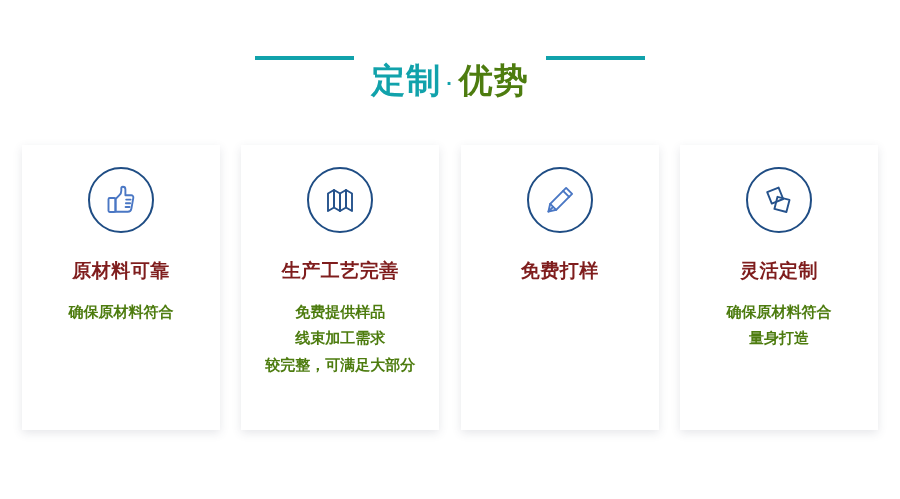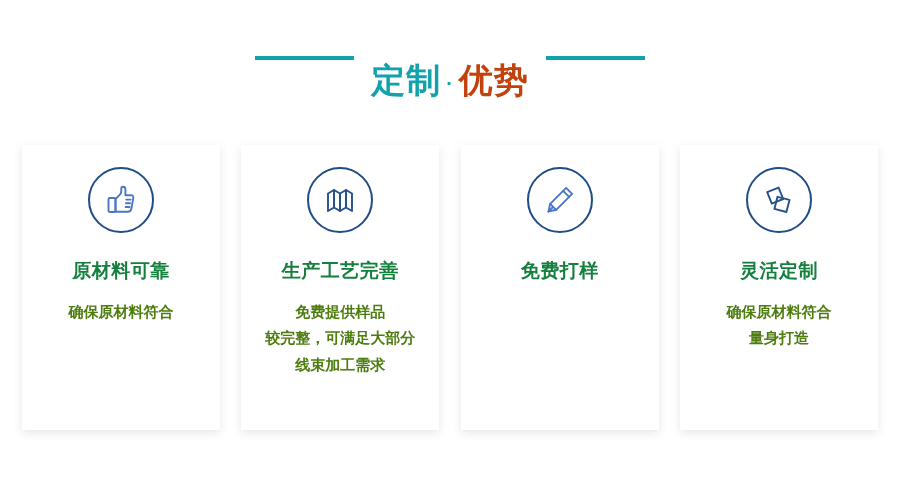--- a/index.html
+++ b/index.html
@@ -43,21 +43,21 @@
     line-height: 1;
   }
   .heading-accent { color: #11a2ab; margin-top: 44px; }
   .heading-dot {
     color: #11a2ab;
     font-size: 20px;
     padding: 0 5px;
     position: relative;
     top: -2px;
   }
-  .heading-main { color: #c2410c; }
+  .heading-main { color: #4d7c0f; }
 
   
   .cards {
     position: absolute;
     top: 145px;
     left: 22px;
     width: 856px;
     display: flex;
     justify-content: space-between;
     align-items: flex-start;
@@ -81,21 +81,21 @@
     border: 2.5px solid #1f4d84;
     display: flex;
     align-items: center;
     justify-content: center;
     box-sizing: border-box;
     margin-bottom: 13px;
   }
   .icon-circle svg { display: block; }
 
   .card-title {
-    color: #15803d;
+    color: #7f1d1d;
     font-size: 19px;
     font-weight: bold;
     letter-spacing: 0.5px;
     margin-top: 14px;
     margin-bottom: 16px;
     text-align: center;
     line-height: 1.2;
   }
   .card-body {
     color: #4d7c0f;
@@ -143,22 +143,22 @@
       <svg width="36" height="36" viewBox="0 0 36 36" fill="none" stroke="#25528c" stroke-width="1.9" stroke-linejoin="round" stroke-linecap="round">
         <path d="M6 11.5 L12 8 L12 25.5 L6 29 Z"></path>
         <path d="M12 8 L18 11.5 L18 29 L12 25.5 Z"></path>
         <path d="M18 11.5 L24 8 L24 25.5 L18 29 Z"></path>
         <path d="M24 8 L30 11.5 L30 29 L24 25.5 Z"></path>
       </svg>
     </div>
     <div class="card-title">生产工艺完善</div>
     <div class="card-body">
       <span class="card-body-line">免费提供样品</span>
+      <span class="card-body-line">线束加工需求</span>
       <span class="card-body-line">较完整，可满足大部分</span>
-      <span class="card-body-line">线束加工需求</span>
     </div>
   </div>
 
   <div class="card">
     <div class="icon-circle">
       <svg width="36" height="36" viewBox="0 0 36 36" fill="none" stroke="#4a77c4" stroke-width="1.9" stroke-linejoin="round" stroke-linecap="round">
         <path d="M24.1 5.9 L30.1 11.9 L14.2 27.8 L6.4 29.6 L8.2 21.8 Z"></path>
         <path d="M21.1 8.9 L27.1 14.9"></path>
         <path d="M8.2 21.8 L14.2 27.8"></path>
         <path d="M6.4 29.6 L11.0 25.0"></path>

